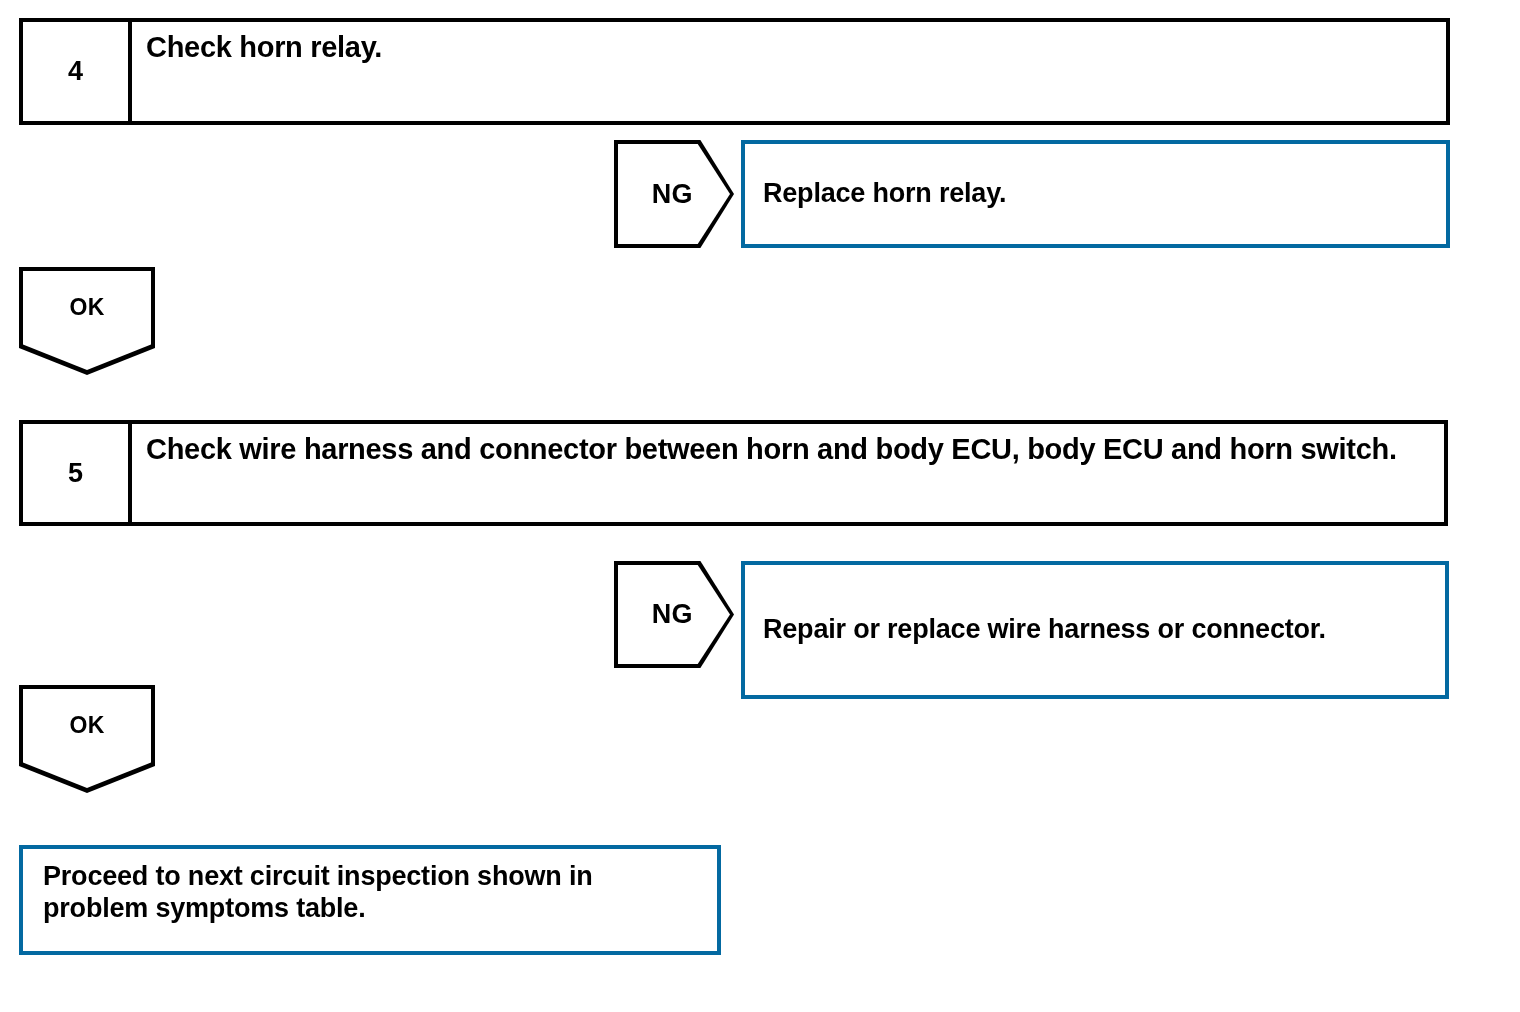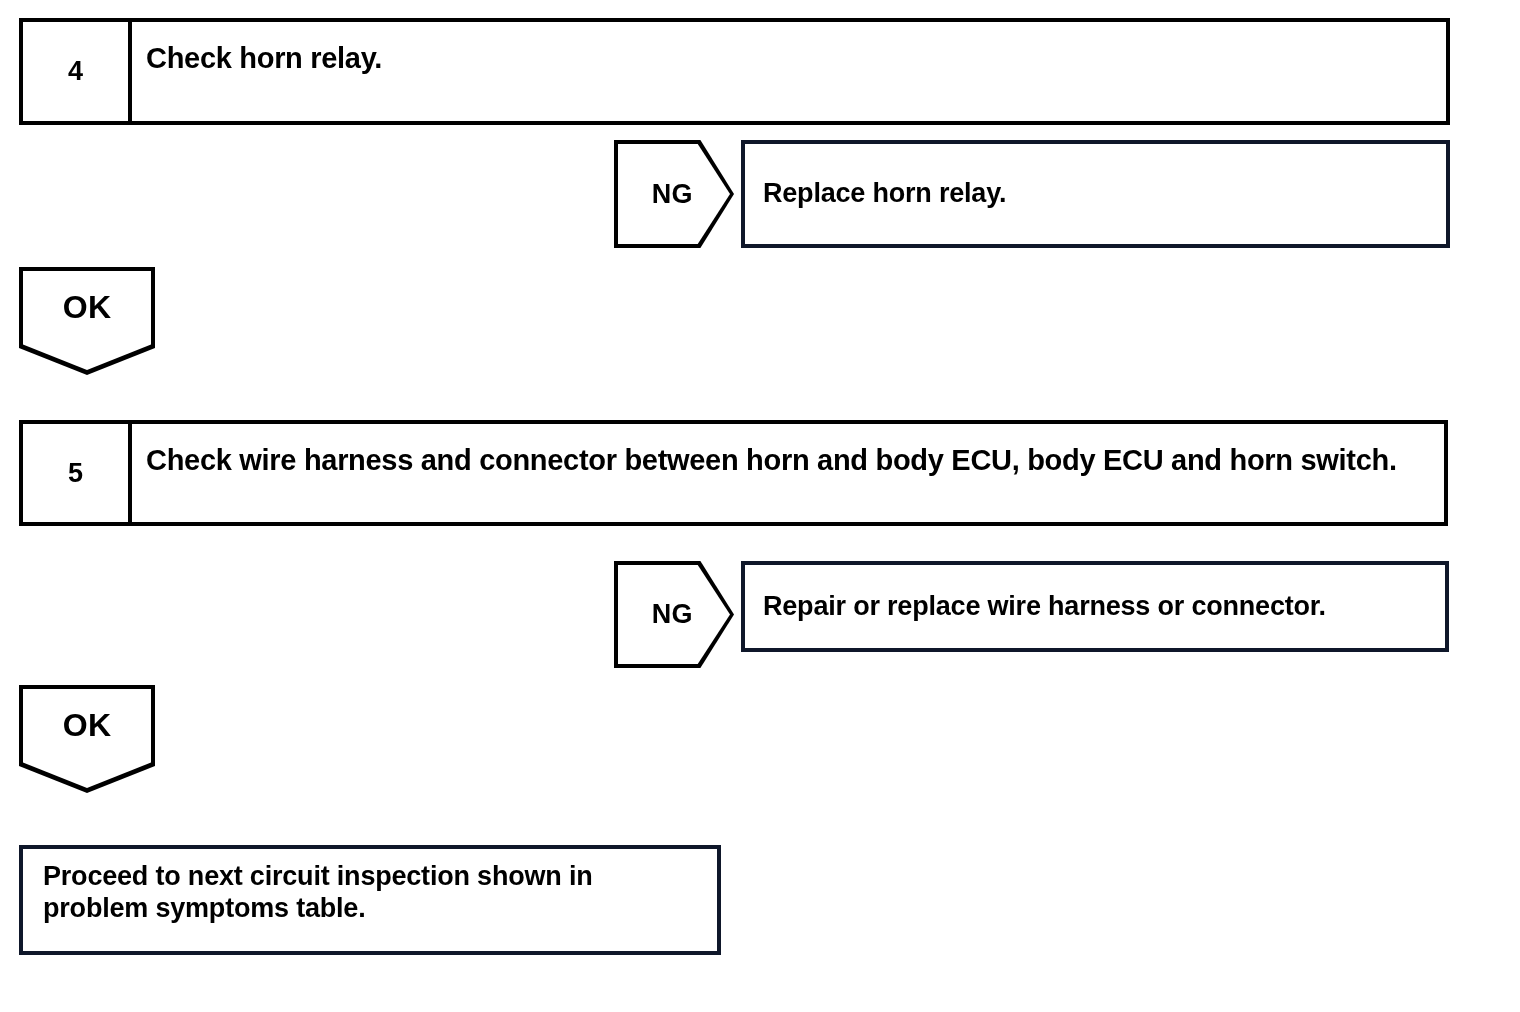--- a/index.html
+++ b/index.html
@@ -45,28 +45,27 @@
   .step-text {
     flex: 1 1 auto;
     display: flex;
     align-items: flex-start;
     padding: 9px 0 0 14px;
     font-weight: bold;
     font-size: 29px;
     line-height: 1.16;
     letter-spacing: -0.3px;
     font-stretch: condensed;
-    margin-top: 11px;
   }
 
   
   .result-box {
     position: absolute;
     box-sizing: border-box;
-    border: 4px solid #0f172a;
+    border: 4px solid #0369a1;
     background: #ffffff;
     display: flex;
     align-items: center;
     padding-left: 18px;
     font-weight: bold;
     font-size: 27px;
     line-height: 1.18;
     letter-spacing: -0.2px;
   }
   .result-box.top-align {
@@ -124,21 +123,21 @@
   }
   .ok-shape .lbl {
     position: absolute;
     left: 0;
     top: 0;
     width: 100%;
     height: 75%;
     display: flex;
     align-items: center;
     justify-content: center;
-    font-size: 32px;
+    font-size: 23px;
     font-weight: bold;
     letter-spacing: 0.2px;
   }
 </style>
 </head>
 <body>
 
 <div id="page">
 
   <div class="step-box" style="left:19px; top:18px; width:1431px; height:107px;">
@@ -161,21 +160,21 @@
 
   <div class="step-box" style="left:19px; top:420px; width:1429px; height:106px;">
     <div class="step-num">5</div>
     <div class="step-text">Check wire harness and connector between horn and body ECU, body ECU and horn switch.</div>
   </div>
 
   <div class="ng-shape" style="left:614px; top:561px; width:120px; height:107px;">
     <div class="inner"></div>
     <div class="lbl">NG</div>
   </div>
-  <div class="result-box" style="left:741px; top:561px; width:708px; height:91px;">
+  <div class="result-box" style="left:741px; top:561px; width:708px; height:138px;">
     <span>Repair or replace wire harness or connector.</span>
   </div>
 
   <div class="ok-shape" style="left:19px; top:685px; width:136px; height:108px;">
     <div class="inner"></div>
     <div class="lbl">OK</div>
   </div>
 
   <div class="result-box top-align" style="left:19px; top:845px; width:702px; height:110px; padding-left:20px; padding-right:12px;">
     <span style="display:block; max-width:640px;">Proceed to next circuit inspection shown in problem symptoms table.</span>

